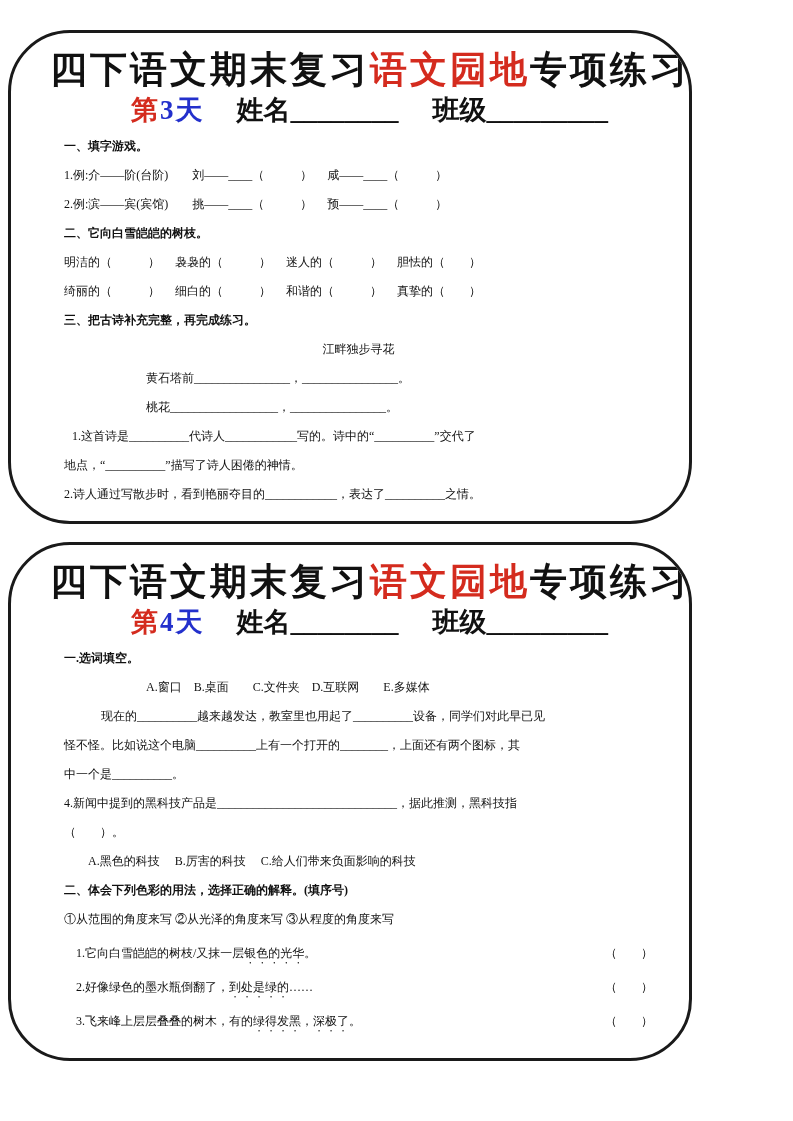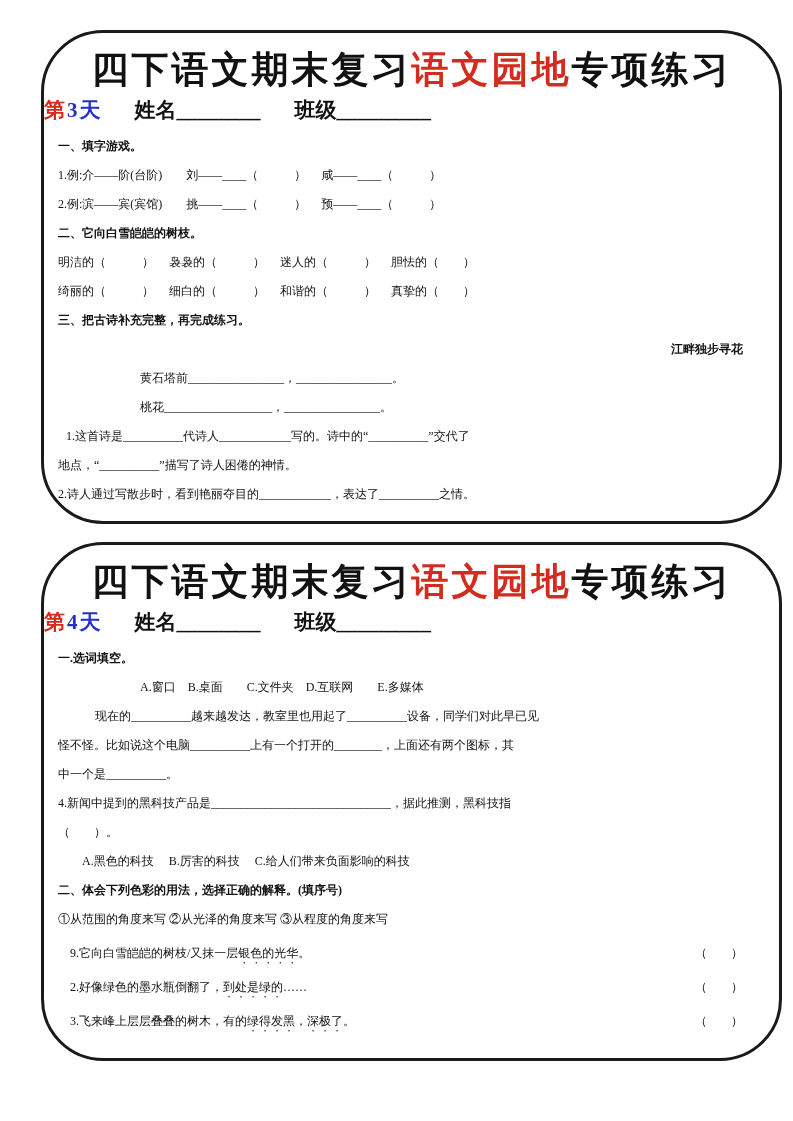--- a/index.html
+++ b/index.html
@@ -2,43 +2,44 @@
 <html style="--red: #d42b1e; --blue: #2330cc; --text: #111111; --border: #1a1a1a;"><head>
 <meta charset="utf-8">
 <style>
   html,body{margin:0;padding:0;}
   body{
     width:793px;height:1121px;position:relative;background:#ffffff;
     font-family:"Liberation Serif","DejaVu Serif",serif;
     color:var(--text,#111);
   }
   .card{
-    position:absolute;left:41px;width:741px;box-sizing:border-box;
+    position:absolute;left:8px;width:684px;box-sizing:border-box;
     background:#fff;border:3px solid var(--border,#1a1a1a);border-radius:62px;
     overflow:hidden;
+    padding-left:39px;
   }
   #card1{top:30px;height:494px;}
   #card2{top:542px;height:519px;}
   .card-title{
     text-align:center;margin-top:15px;font-size:37px;font-weight:bold;
     letter-spacing:3px;line-height:44px;white-space:nowrap;
   }
   .card-title .hl{color:var(--red,#d42b1e);}
   .subtitle{
-    text-align:left;margin-top:5px;font-size:21px;font-weight:bold;line-height:26px;
+    text-align:center;margin-top:5px;font-size:27px;font-weight:bold;line-height:26px;
     white-space:pre-wrap;
   }
   .day-first{color:var(--red,#d42b1e);}
   .day-num,.day-rest{color:var(--blue,#2330cc);}
   .day-num{padding:0 2px;}
   .field{margin-left:34px;color:#111;}
   .body{padding:9px 36px 0 14px;font-size:12px;}
   .line{line-height:29px;white-space:pre-wrap;}
   .bold{font-weight:bold;}
-  .poem-title{text-align:right;font-weight:bold;}
+  .poem-title{text-align:center;font-weight:normal;}
   .poem-line{padding-left:82px;}
   .q-indent{padding-left:8px;}
   .opt-indent{padding-left:82px;}
   .first-indent{text-indent:37px;}
   .opt2-indent{padding-left:24px;}
   .item{display:flex;justify-content:space-between;padding-left:12px;margin-top:5px;}
   .item .paren{flex:0 0 auto;}
   .em{
     -webkit-text-emphasis:filled dot var(--text,#111);
     -webkit-text-emphasis-position:under right;
@@ -80,21 +81,21 @@
     <div class="line first-indent">现在的__________越来越发达，教室里也用起了__________设备，同学们对此早已见</div>
     <div class="line">怪不怪。比如说这个电脑__________上有一个打开的________，上面还有两个图标，其</div>
     <div class="line">中一个是__________。</div>
     <div class="line">4.新闻中提到的黑科技产品是______________________________，据此推测，黑科技指</div>
     <div class="line">（　　）。</div>
     <div class="line opt2-indent">A.黑色的科技　 B.厉害的科技　 C.给人们带来负面影响的科技</div>
     <div class="line bold">二、体会下列色彩的用法，选择正确的解释。(填序号)</div>
     <div class="line">①从范围的角度来写 ②从光泽的角度来写 ③从程度的角度来写</div>
 
     <div class="line item">
-      <span><span>9.它向白雪皑皑的树枝/又抹一层</span><span class="em">银色的光华</span><span></span><span class="em"></span><span>。</span></span>
+      <span><span>1.它向白雪皑皑的树枝/又抹一层</span><span class="em">银色的光华</span><span></span><span class="em"></span><span>。</span></span>
       <span class="paren">（　　）</span>
     </div>
     <div class="line item">
       <span><span>2.好像绿色的墨水瓶倒翻了，</span><span class="em">到处是绿的</span><span></span><span class="em"></span><span>……</span></span>
       <span class="paren">（　　）</span>
     </div>
     <div class="line item">
       <span><span>3.飞来峰上层层叠叠的树木，有的</span><span class="em">绿得发黑</span><span>，</span><span class="em">深极了</span><span>。</span></span>
       <span class="paren">（　　）</span>
     </div>

